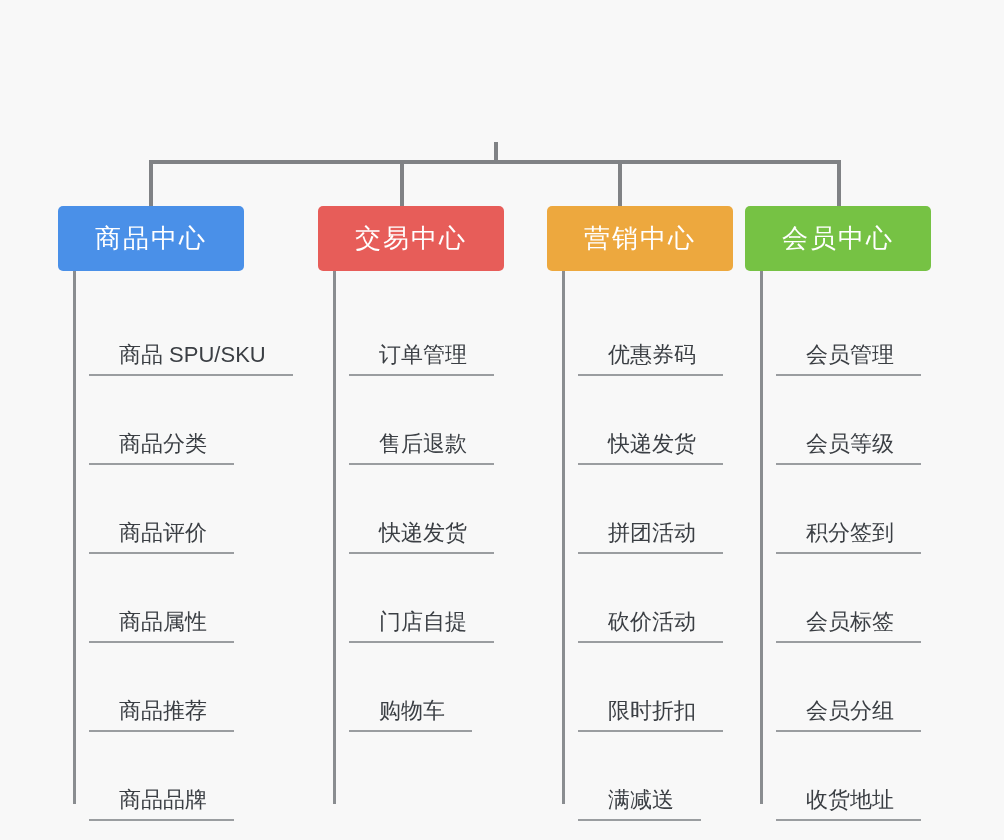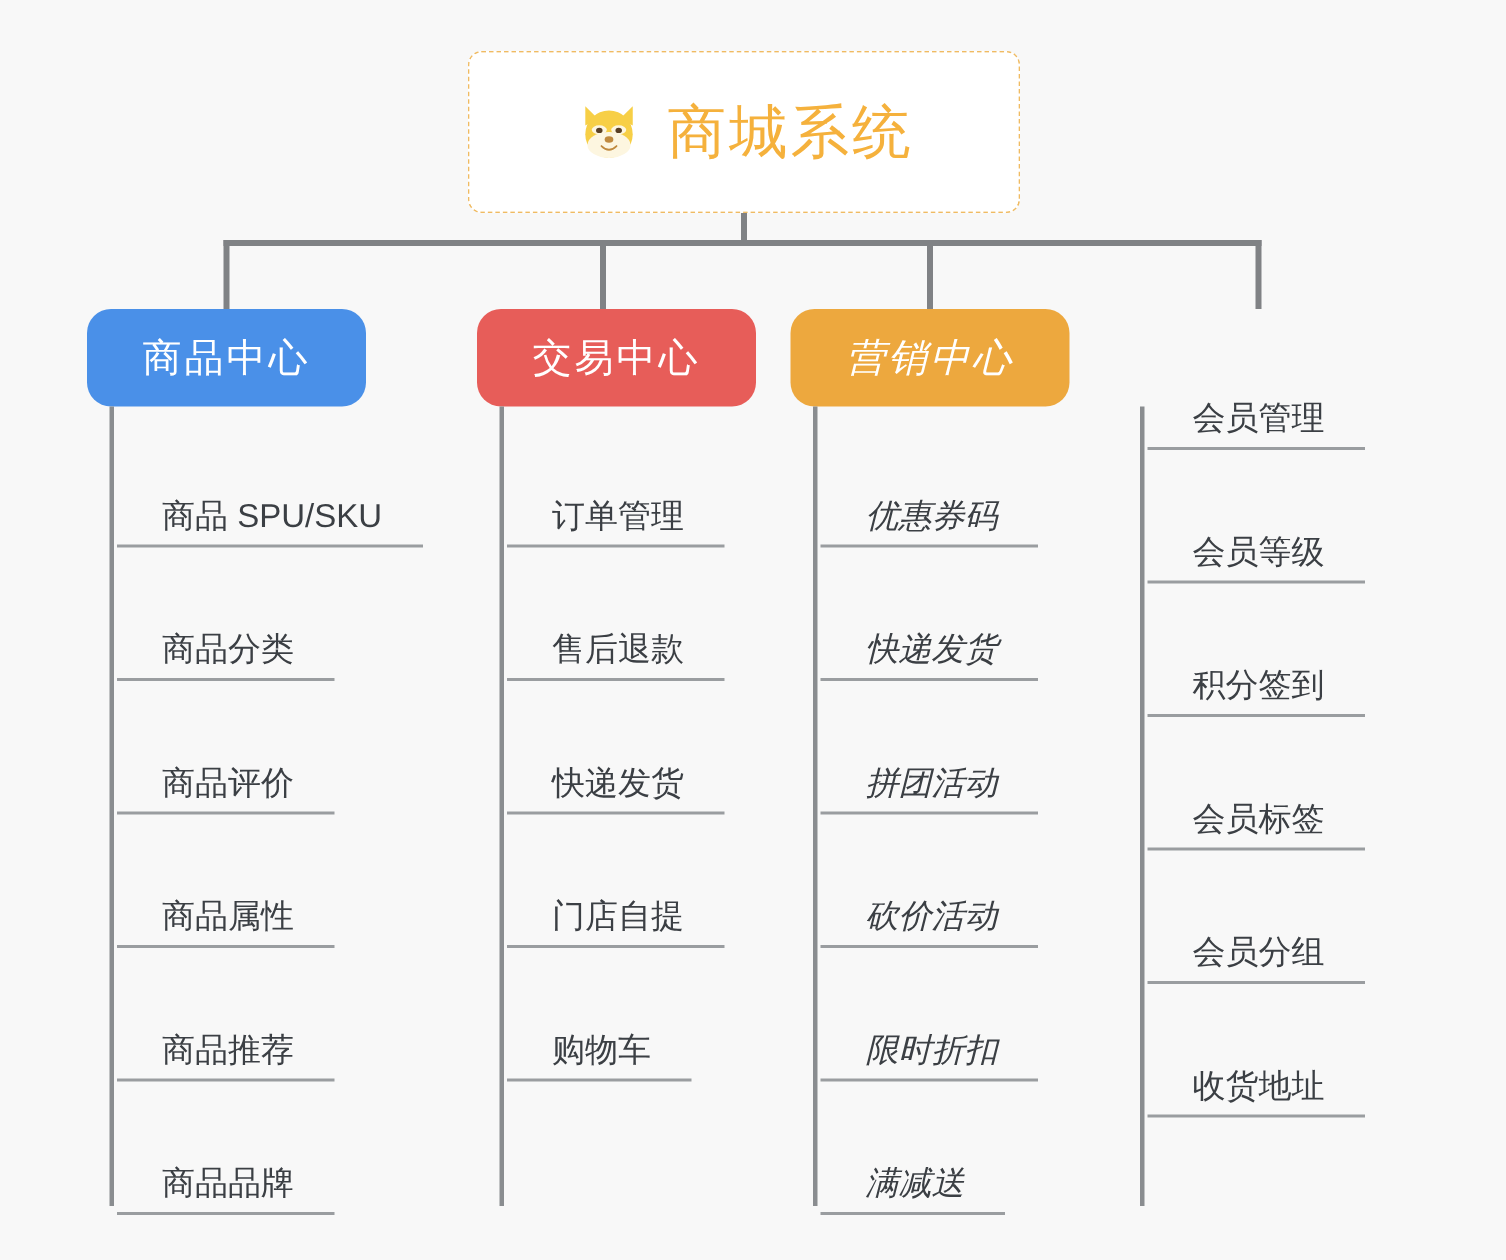--- a/index.html
+++ b/index.html
@@ -74,39 +74,39 @@
   }
 
   
   .column {
     position: absolute;
     top: 206px;
   }
   .col-header {
     box-sizing: border-box;
     height: 65px;
-    border-radius: 16px;
+    border-radius: 5px;
     display: flex;
     align-items: center;
     justify-content: center;
     color: #ffffff;
     font-size: 26px;
     letter-spacing: 2px;
     white-space: nowrap;
   }
   .col-trunk {
     position: absolute;
     left: 15px;
     top: 65px;
     width: 3px;
     background: #8a8d90;
   }
   .leaf-list {
     position: relative;
-    margin: 5px;
+    margin: 16px;
     padding: 0;
     list-style: none;
   }
   .leaf {
     position: relative;
     height: 89px;
     display: flex;
     align-items: flex-end;
     padding-left: 15px;
     box-sizing: border-box;
@@ -121,38 +121,20 @@
     line-height: 1.2;
   }
 
   
 </style>
 </head>
 <body>
 
 <div id="mindmap">
 
-  <div class="root-node">
-    <span class="root-emoji">
-      <svg viewBox="0 0 64 64" width="46" height="46" aria-hidden="true">
-        <path d="M10 8 L10 26 L22 20 Z" fill="#f7cf46"></path>
-        <path d="M54 8 L54 26 L42 20 Z" fill="#f7cf46"></path>
-        <circle cx="32" cy="34" r="22" fill="#f7cf46"></circle>
-        <path d="M32 56 A22 22 0 0 1 10 34 A22 22 0 0 0 54 34 A22 22 0 0 1 32 56 Z" fill="#fdf6e0"></path>
-        <ellipse cx="32" cy="44" rx="20" ry="12" fill="#fdf6e0"></ellipse>
-        <ellipse cx="23" cy="30" rx="7" ry="4.2" fill="#fdf6e0"></ellipse>
-        <ellipse cx="41" cy="30" rx="7" ry="4.2" fill="#fdf6e0"></ellipse>
-        <ellipse cx="23" cy="30.5" rx="3" ry="2.4" fill="#5a4024"></ellipse>
-        <ellipse cx="41" cy="30.5" rx="3" ry="2.4" fill="#5a4024"></ellipse>
-        <ellipse cx="32" cy="39" rx="4" ry="3" fill="#c08a3e"></ellipse>
-        <path d="M25 45 q7 7 14 0" stroke="#c08a3e" stroke-width="1.6" fill="none" stroke-linecap="round"></path>
-      </svg>
-    </span>
-    <span class="root-title">商城系统</span>
-  </div>
 
   <div class="conn conn-stem"></div>
   <div class="conn conn-bus"></div>
   <div class="conn conn-drop" style="left:149px;"></div>
   <div class="conn conn-drop" style="left:400px;"></div>
   <div class="conn conn-drop" style="left:618px;"></div>
   <div class="conn conn-drop" style="left:837px;"></div>
 
 <div class="column" style="left: 58px; width: 186px;">
       <div class="col-header" style="background: rgb(74, 144, 232); width: 186px;">
@@ -196,21 +178,21 @@
           <span class="leaf-label">快递发货</span>
         </li>
         <li class="leaf">
           <span class="leaf-label">门店自提</span>
         </li>
         <li class="leaf">
           <span class="leaf-label">购物车</span>
         </li>
       </ul>
     </div>
-    <div class="column" style="left: 527px; width: 186px; font-style: italic;">
+    <div class="column" style="left: 547px; width: 186px;">
       <div class="col-header" style="background: rgb(237, 168, 62); width: 186px;">
         <span>营销中心</span>
       </div>
       <div class="col-trunk" style="height: 533px;"></div>
       <ul class="leaf-list">
         <li class="leaf">
           <span class="leaf-label">优惠券码</span>
         </li>
         <li class="leaf">
           <span class="leaf-label">快递发货</span>
@@ -223,20 +205,23 @@
         </li>
         <li class="leaf">
           <span class="leaf-label">限时折扣</span>
         </li>
         <li class="leaf">
           <span class="leaf-label">满减送</span>
         </li>
       </ul>
     </div>
     <div class="column" style="left: 745px; width: 186px;">
+      <div class="col-header" style="background: rgb(118, 194, 68); width: 186px;">
+        <span>会员中心</span>
+      </div>
       <div class="col-trunk" style="height: 533px;"></div>
       <ul class="leaf-list">
         <li class="leaf">
           <span class="leaf-label">会员管理</span>
         </li>
         <li class="leaf">
           <span class="leaf-label">会员等级</span>
         </li>
         <li class="leaf">
           <span class="leaf-label">积分签到</span>

